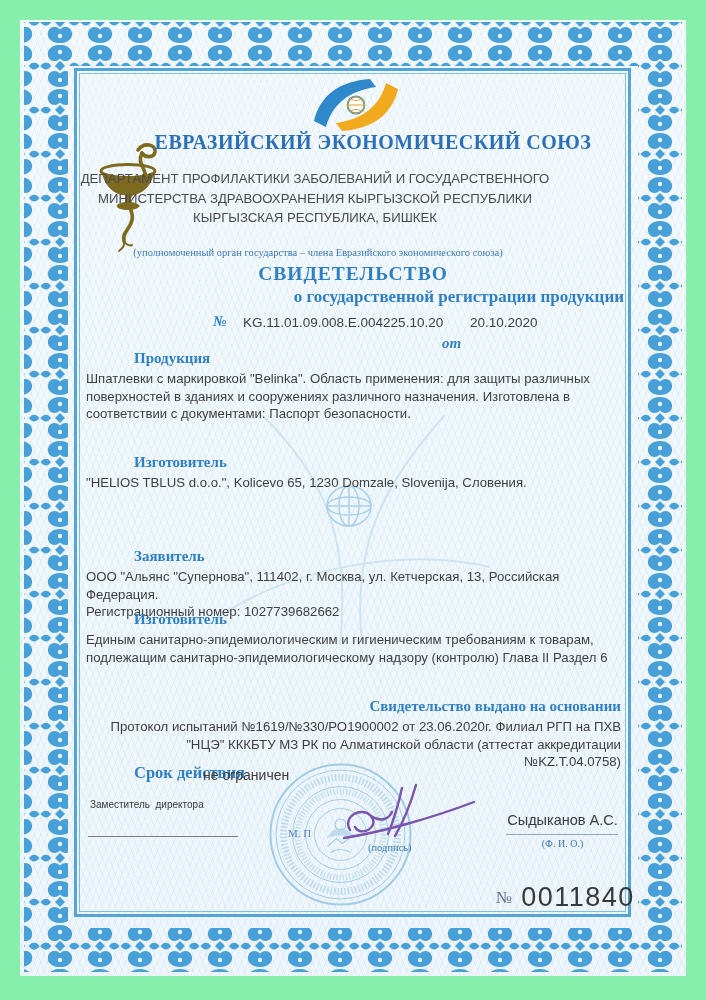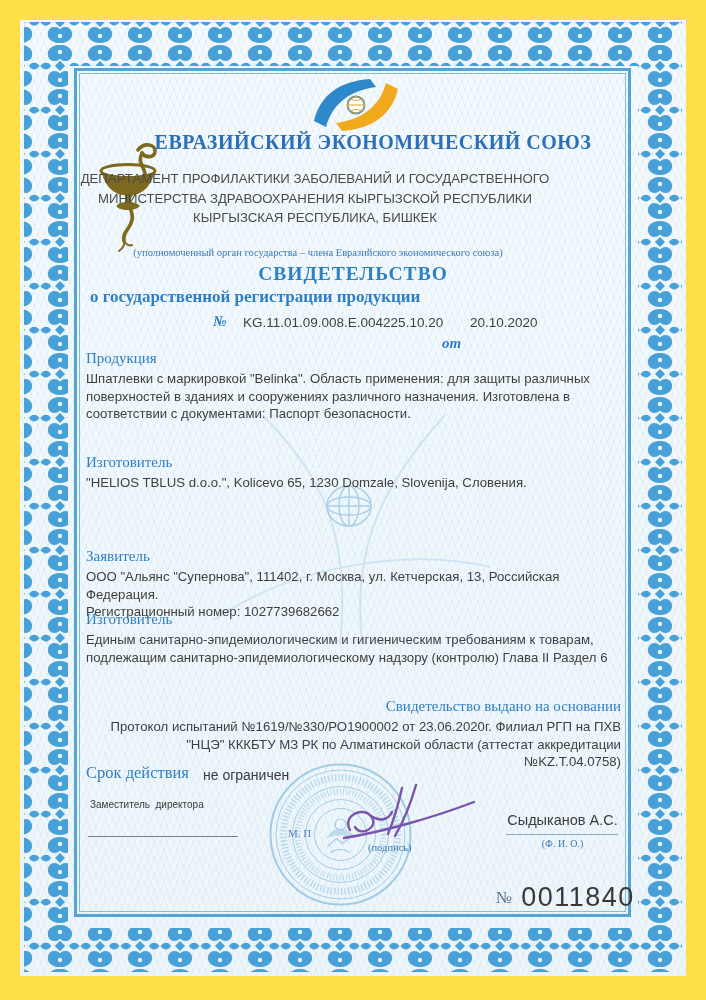--- a/index.html
+++ b/index.html
@@ -1,18 +1,18 @@
 <!DOCTYPE html>
 <html><head>
 <meta charset="utf-8">
 <style>
   html,body { margin:0; padding:0; background:#ffffff; }
   .page {
     position:relative; width:706px; height:1000px; overflow:hidden;
-    background:#fde047;
+    background:#86efac;
     font-family:"Liberation Sans", sans-serif;
   }
   .abs { position:absolute; }
 
   
   .texture {
     left:20px; top:20px; width:666px; height:956px;
     background:
       repeating-linear-gradient(112deg, rgba(120,175,212,0.10) 0 1px, rgba(0,0,0,0) 1px 6px),
       repeating-linear-gradient(68deg,  rgba(120,175,212,0.10) 0 1px, rgba(0,0,0,0) 1px 6px),
@@ -44,42 +44,42 @@
   .authority-note {
     left:58px; top:247px; width:520px; text-align:center;
     font-family:"Liberation Serif", serif; font-size:10.5px; color:#3c79b5;
   }
   .cert-title {
     left:86px; top:263px; width:534px; text-align:center;
     font-family:"Liberation Serif", serif; font-weight:bold;
     font-size:19.5px; letter-spacing:1px; color:#2e7fc4;
   }
   .cert-subtitle {
-    left:90px; top:287px; width:534px; text-align:left;
+    left:90px; top:287px; width:534px; text-align:right;
     font-family:"Liberation Serif", serif; font-weight:bold;
     font-size:17px; color:#2e7fc4;
   }
   .number-line { left:86px; top:313px; width:534px; height:22px; }
   .number-line .no-label {
     position:absolute; left:127px; top:0;
     font-family:"Liberation Serif", serif; font-weight:bold; font-style:italic;
     font-size:15px; color:#2e7fc4;
   }
   .number-line .no-value { position:absolute; left:157px; top:2px; font-size:13.5px; color:#3f3f3f; }
   .number-line .date-label {
     position:absolute; left:356px; top:0;
     font-family:"Liberation Serif", serif; font-weight:bold; font-style:italic;
     font-size:15px; color:#2e7fc4;margin-top:22px;
   }
   .number-line .date-value { position:absolute; left:384px; top:2px; font-size:13.5px; color:#3f3f3f; }
 
   .section { left:86px; width:535px; }
   .sec-heading {
-    font-family:"Liberation Serif", serif; font-weight:normal;
-    font-size:15px; color:#2e7fc4; margin-bottom:3px;
+    font-family:"Liberation Serif", serif; font-weight:bold;
+    font-size:15px; color:#2e7fc4; margin-bottom:3px;margin-left:48px;
   }
   .sec-body { font-size:13.2px; color:#3f3f3f; line-height:17.6px; }
 
   .validity { left:86px; top:763px; width:535px; height:24px; }
   .validity .sec-heading { font-size:16.5px; display:inline-block; }
   .validity .validity-value { position:absolute; left:117px; top:4px; font-size:14px; color:#3b3b3b; }
 
   .position-title { left:90px; top:799px; font-size:10px; color:#3b3b3b; white-space:pre; }
   .sig-line  { left:88px;  top:836px; width:150px; border-top:1px solid #7d7d7d; }
   .position-note {

